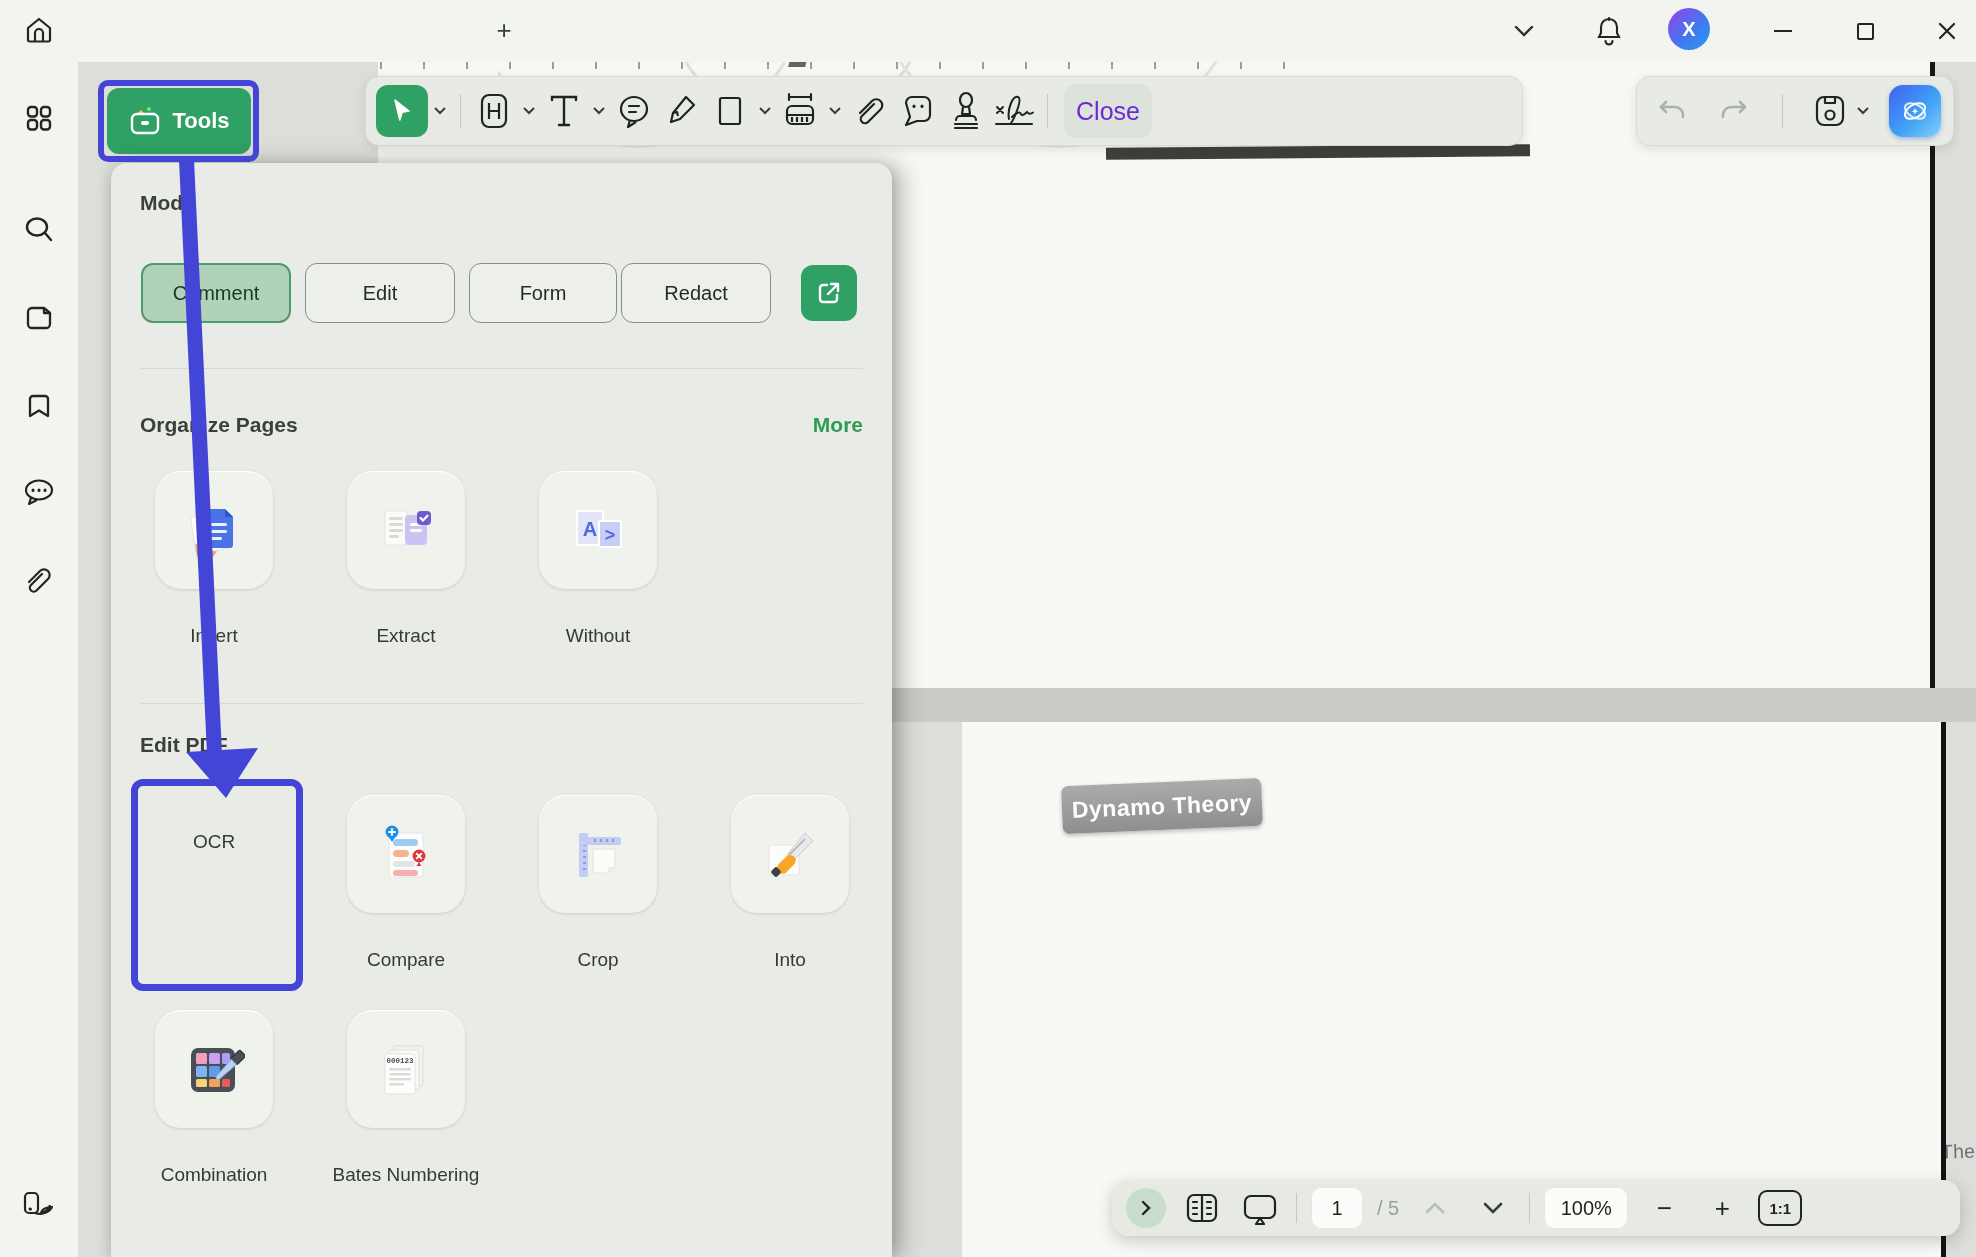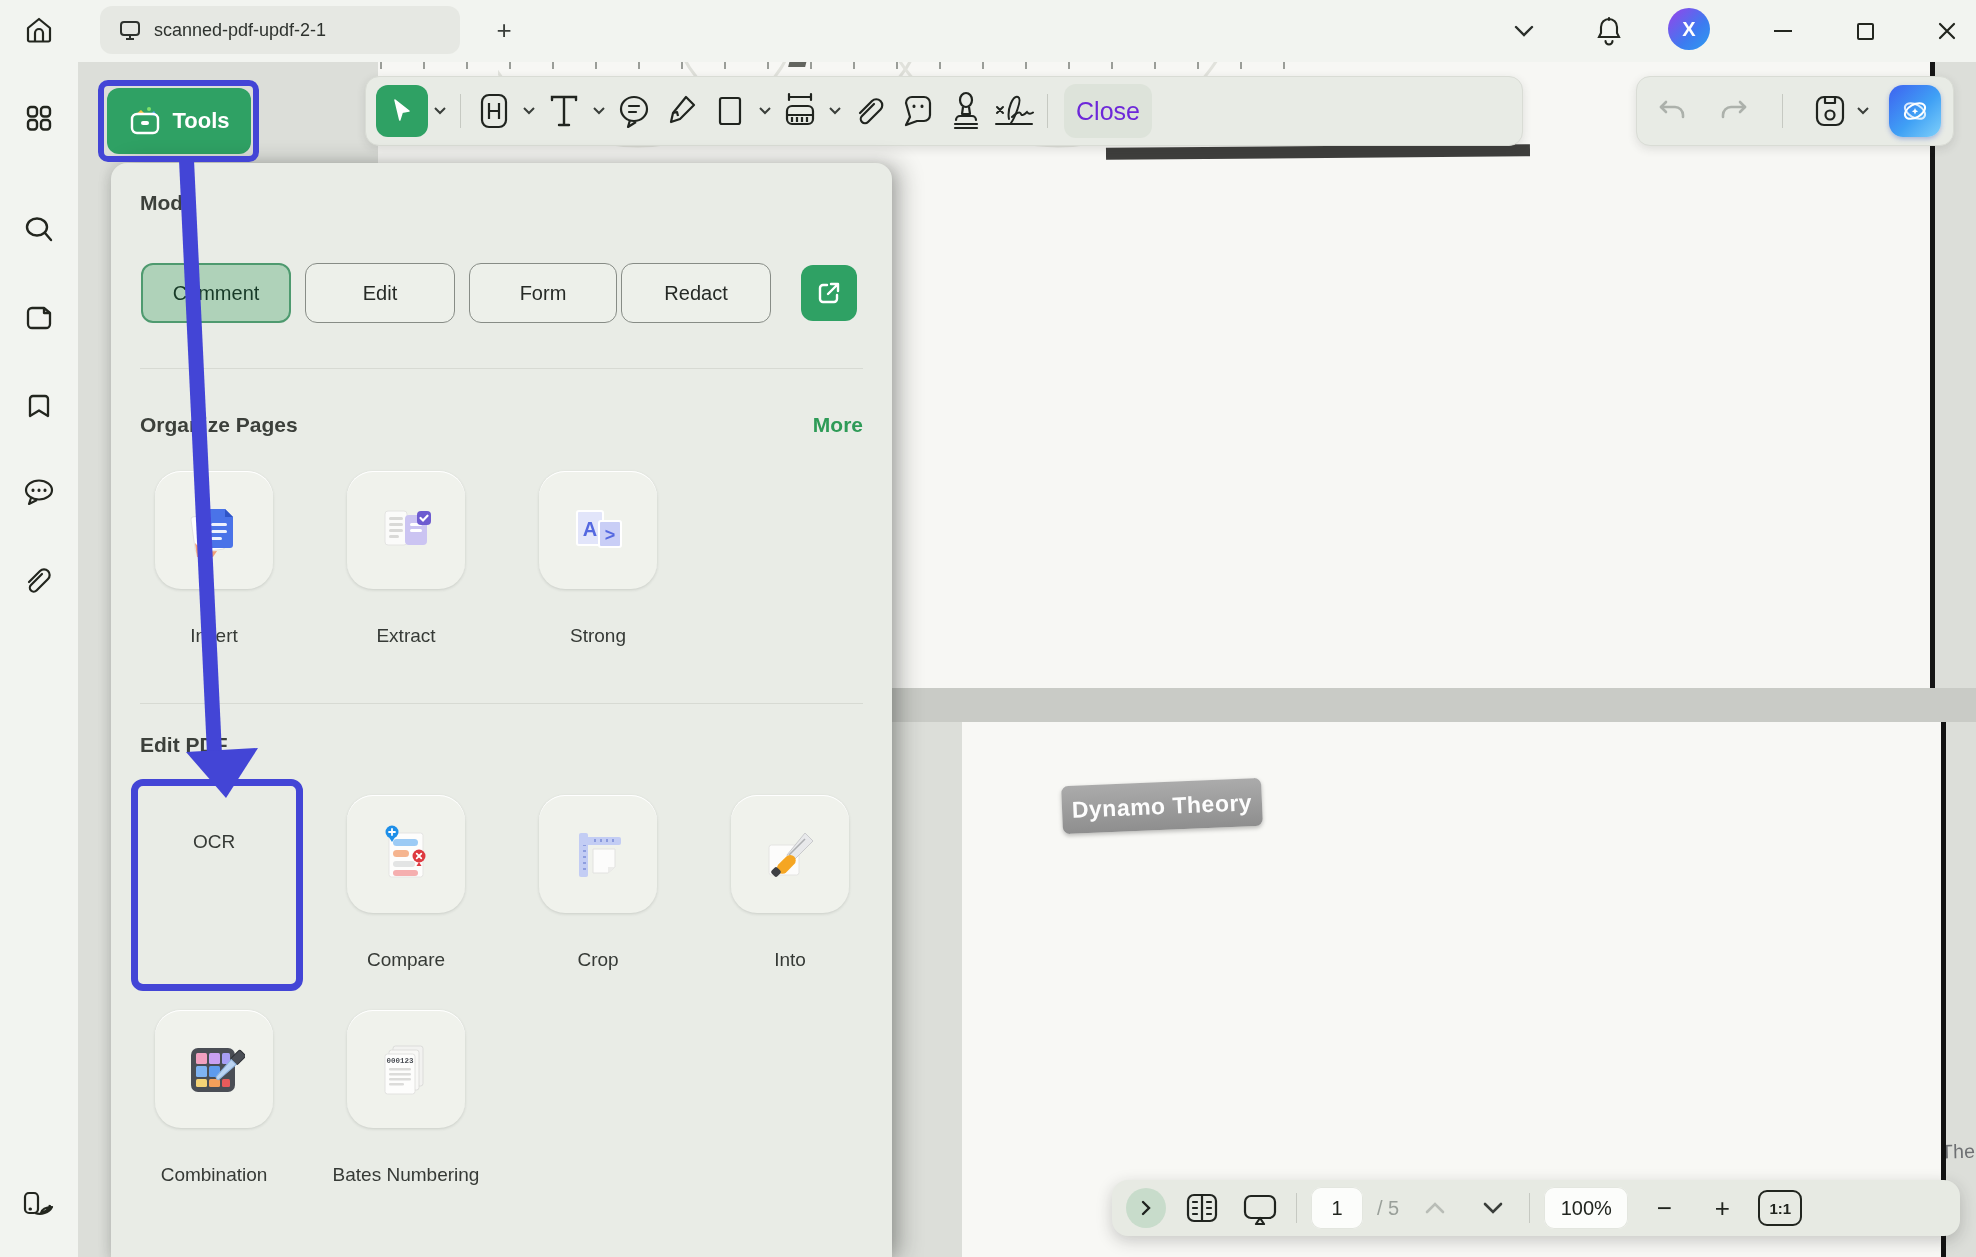--- a/index.html
+++ b/index.html
@@ -193,29 +193,20 @@
   </div>
 </div>
 
 <div class="abs" id="topbar">
   <div class="abs side-ic" style="left:17px;top:8px">
     <svg width="30" height="30" viewBox="0 0 30 30" fill="none" stroke="#23261F" stroke-width="2.2" stroke-linejoin="round">
       <path d="M4 13 L15 4 L26 13 V25 a1.5 1.5 0 0 1 -1.5 1.5 H5.5 A1.5 1.5 0 0 1 4 25 Z"></path>
       <path d="M11 26 V18 a4 4 0 0 1 8 0 V26"></path>
     </svg>
   </div>
-  <div class="abs" id="tab">
-    <span>
-      <svg width="24" height="24" viewBox="0 0 24 24" fill="none" stroke="#2E322E" stroke-width="2">
-        <rect x="3" y="4" width="18" height="13" rx="3"></rect>
-          <path d="M12 17 v4 M8 21 h8"></path>
-      </svg>
-    </span>
-    <span>scanned-pdf-updf-2-1</span>
-  </div>
   <div class="abs" id="new-tab">+</div>
   <div class="abs winctl" style="left:1505px">
     <svg width="20" height="12" viewBox="0 0 20 12" fill="none" stroke="#2A2E2A" stroke-width="2.4" stroke-linecap="round">
         <path d="M2 2 L10 10 L18 2"></path>
       </svg>
   </div>
   <div class="abs winctl" style="left:1590px">
     <svg width="28" height="30" viewBox="0 0 28 30" fill="none" stroke="#23261F" stroke-width="2.1" stroke-linecap="round">
       <path d="M14 3 a8 8 0 0 1 8 8 v6 l2 4 H4 l2 -4 v-6 a8 8 0 0 1 8 -8 Z"></path>
       <path d="M14 2 v2 M10.5 25 a3.5 3.5 0 0 0 7 0"></path>
@@ -484,21 +475,21 @@
     </div>
     <div class="cell">
       <div class="tile">
         <svg width="62" height="62" viewBox="0 0 62 62">
           <rect x="10" y="12" width="26" height="34" rx="2" fill="#E2E5FA" stroke="#fff" stroke-width="2"></rect>
           <rect x="32" y="22" width="22" height="26" rx="2" fill="#C9CEF6" stroke="#fff" stroke-width="2"></rect>
           <text x="23" y="37" font-size="20" font-weight="700" fill="#5468E0" text-anchor="middle" font-family="Liberation Sans, sans-serif">A</text>
           <text x="43" y="42" font-size="18" font-weight="700" fill="#5468E0" text-anchor="middle" font-family="Liberation Sans, sans-serif">&gt;</text>
         </svg>
       </div>
-      <div class="tile-label">Strong</div>
+      <div class="tile-label">Without</div>
     </div>
   </div>
 
   <div class="pdiv" style="top:540px"></div>
 
   <div class="ph" style="top:570px">Edit PDF</div>
 
   <div class="tile-row" style="top:632px">
     <div class="cell">
       <div class="tile-label">OCR</div>

